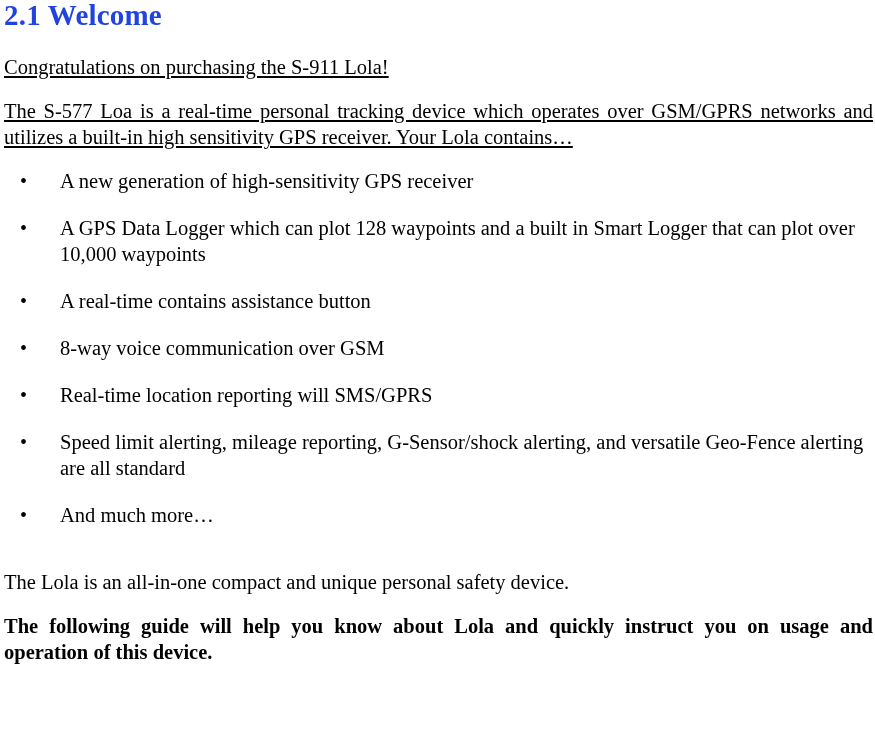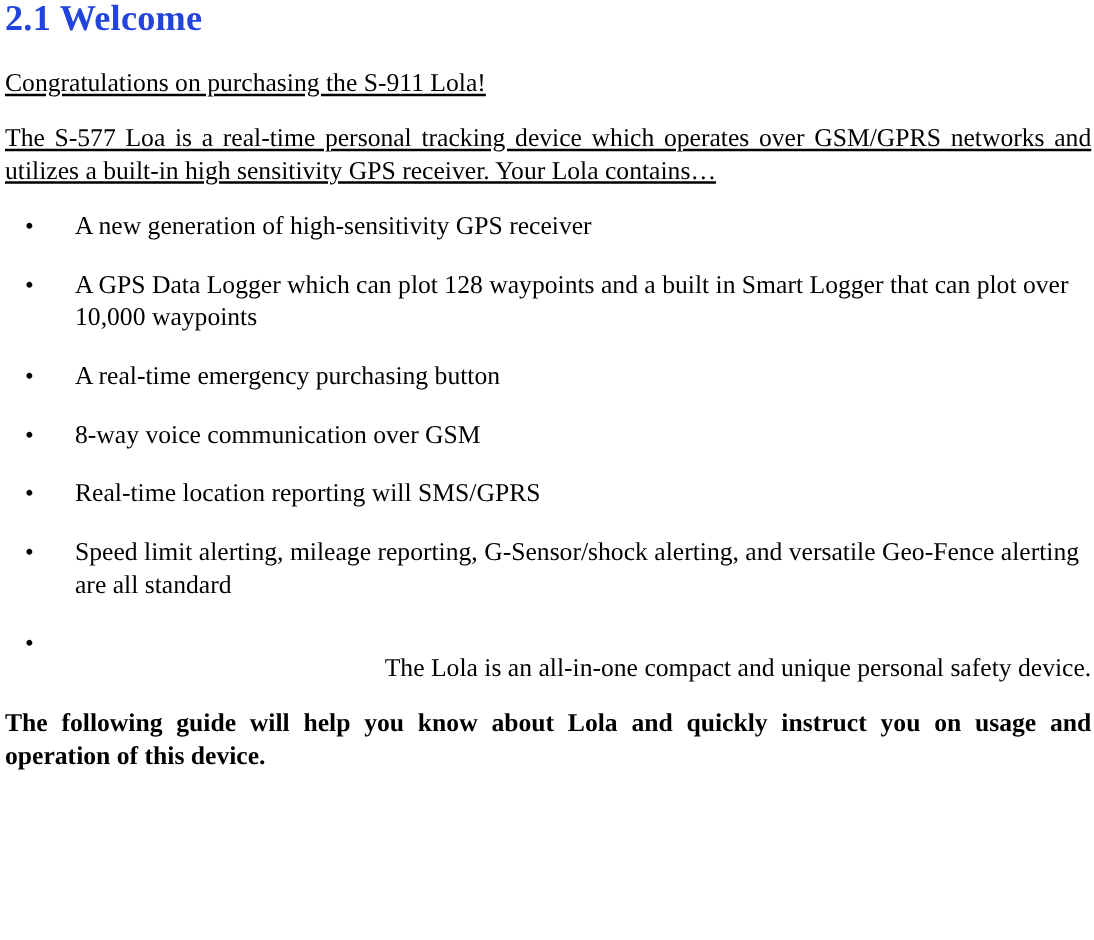--- a/index.html
+++ b/index.html
@@ -65,21 +65,20 @@
     line-height: 26px;
   }
   .spacer-gap {
     height: 20px;
   }
   .tail-para {
     font-size: 20.5px;
     line-height: 26px;
     margin: 0 0 18px 0;
     padding: 0 0 0 2px;
-    text-align: right;
   }
   .tail-para.justified {
     text-align: justify;
     font-weight: bold;
   }
 </style>
 </head>
 <body>
 
 <div class="page">
@@ -96,36 +95,37 @@
     <li>
       <span class="dot">•</span>
       <span>A new generation of high-sensitivity GPS receiver</span>
     </li>
     <li>
       <span class="dot">•</span>
       <span>A GPS Data Logger which can plot 128 waypoints and a built in Smart Logger that can plot over 10,000 waypoints</span>
     </li>
     <li>
       <span class="dot">•</span>
-      <span>A real-time emergency purchasing button</span>
+      <span>A real-time contains assistance button</span>
     </li>
     <li>
       <span class="dot">•</span>
       <span>8-way voice communication over GSM</span>
     </li>
     <li>
       <span class="dot">•</span>
       <span>Real-time location reporting will SMS/GPRS</span>
     </li>
     <li>
       <span class="dot">•</span>
       <span>Speed limit alerting, mileage reporting, G-Sensor/shock alerting, and versatile Geo-Fence alerting are all standard</span>
     </li>
     <li>
       <span class="dot">•</span>
+      <span>And much more…</span>
     </li>
   </ul>
 
   <div class="spacer-gap"></div>
 
   <p class="tail-para">The Lola is an all-in-one compact and unique personal safety device.</p>
 
   <p class="tail-para justified">The following guide will help you know about Lola and quickly instruct you on usage and operation of this device.</p>
 
 </div>

